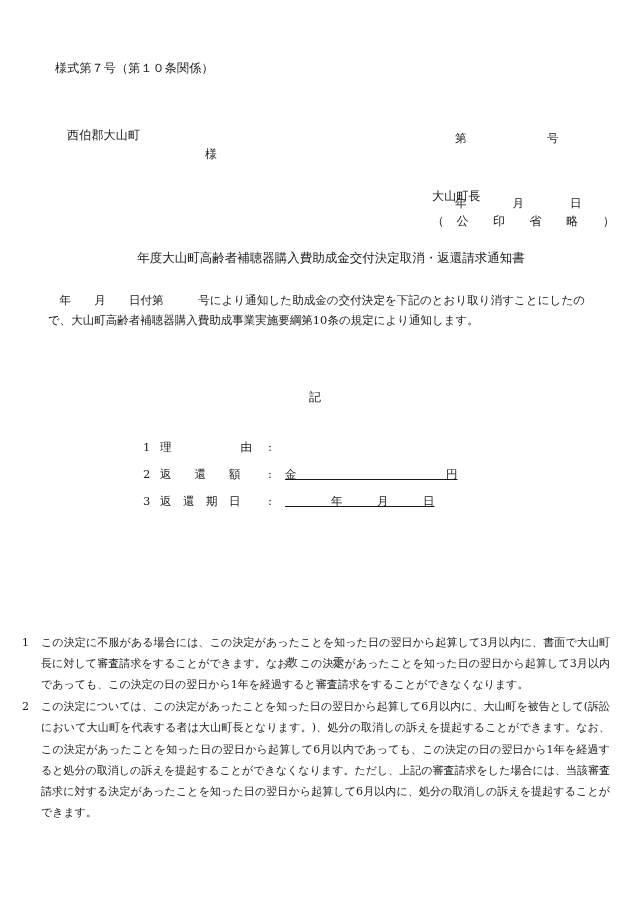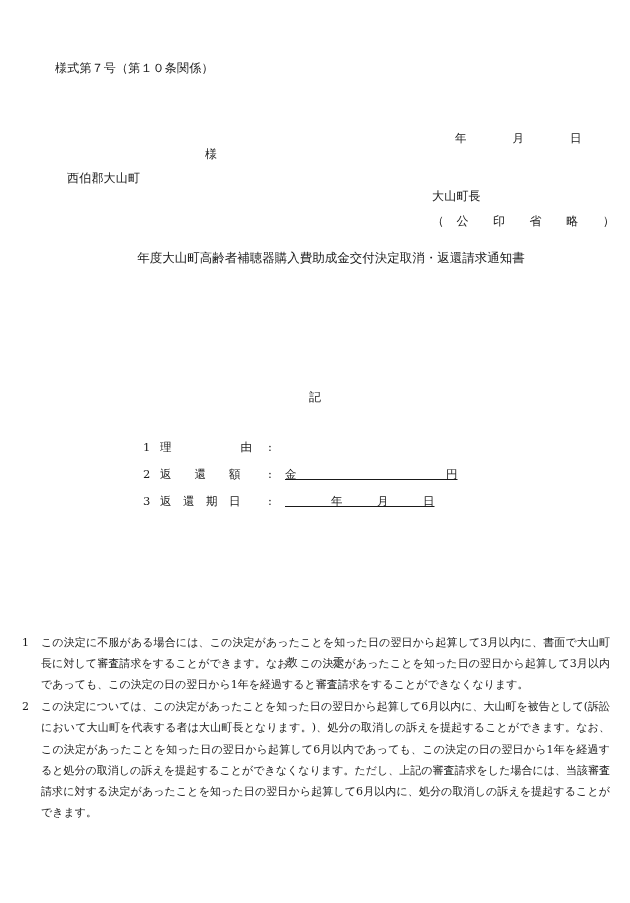--- a/index.html
+++ b/index.html
@@ -46,21 +46,20 @@
     font-size: 11.5px;
     line-height: 1.9;
     white-space: pre;
   }
 
   
   .addressee-name {
     left: 67px;
     top: 129px;
     font-size: 12px;
-    margin-top: 43px;
   }
   .addressee-honorific {
     left: 205px;
     top: 148px;
     font-size: 12px;
   }
 
   
   .issuer-name {
     left: 432px;
@@ -177,34 +176,36 @@
   }
 </style>
 </head>
 <body>
 
 <div class="page">
 
   <div class="line form-no">様式第７号（第１０条関係）</div>
 
   <div class="doc-meta">
+    <div>第　　　　　　　号</div>
     <div>年　　　　月　　　　日</div>
   </div>
 
   <div class="line addressee-name">西伯郡大山町</div>
 
   <div class="line addressee-honorific">様</div>
 
   <div class="line issuer-name">大山町長</div>
 
   <div class="line issuer-seal">（　公　　印　　省　　略　　）</div>
 
   <div class="doc-title">年度大山町高齢者補聴器購入費助成金交付決定取消・返還請求通知書</div>
 
   <div class="body-block">
+    <p>年　　月　　日付第　　　号により通知した助成金の交付決定を下記のとおり取り消すことにしたので、大山町高齢者補聴器購入費助成事業実施要綱第10条の規定により通知します。</p>
   </div>
 
   <div class="kiroku">記</div>
 
   <div class="items">
     <div class="item-row">
       <span class="item-no">1</span>
       <span class="item-label">理　　　　　　由</span>
       <span class="item-colon">:</span>
       <span class="item-value"></span>

